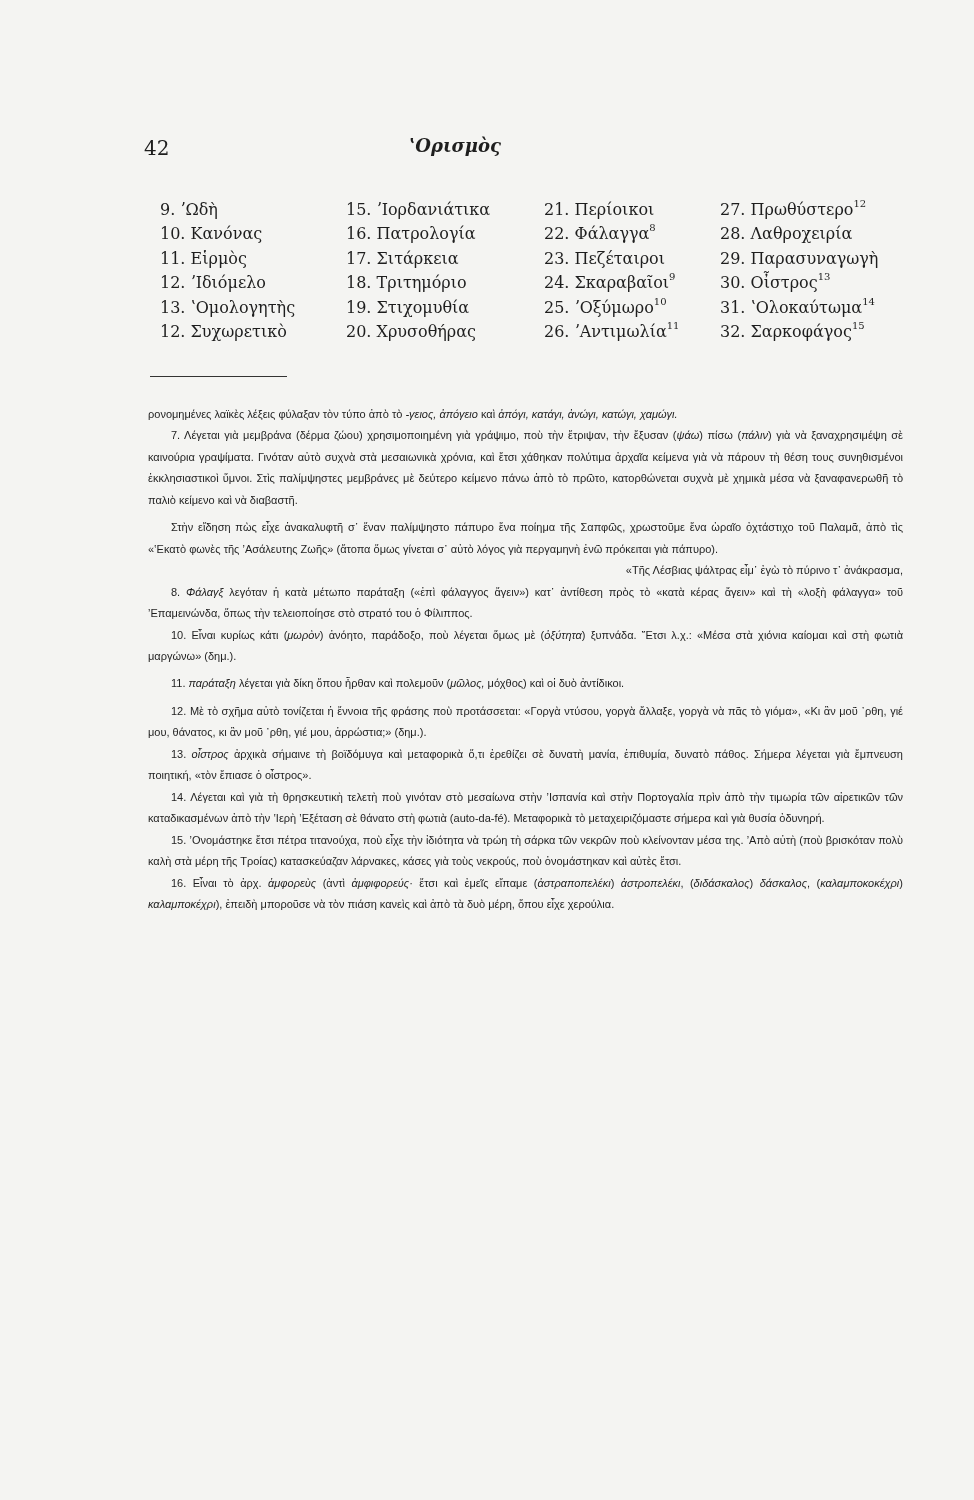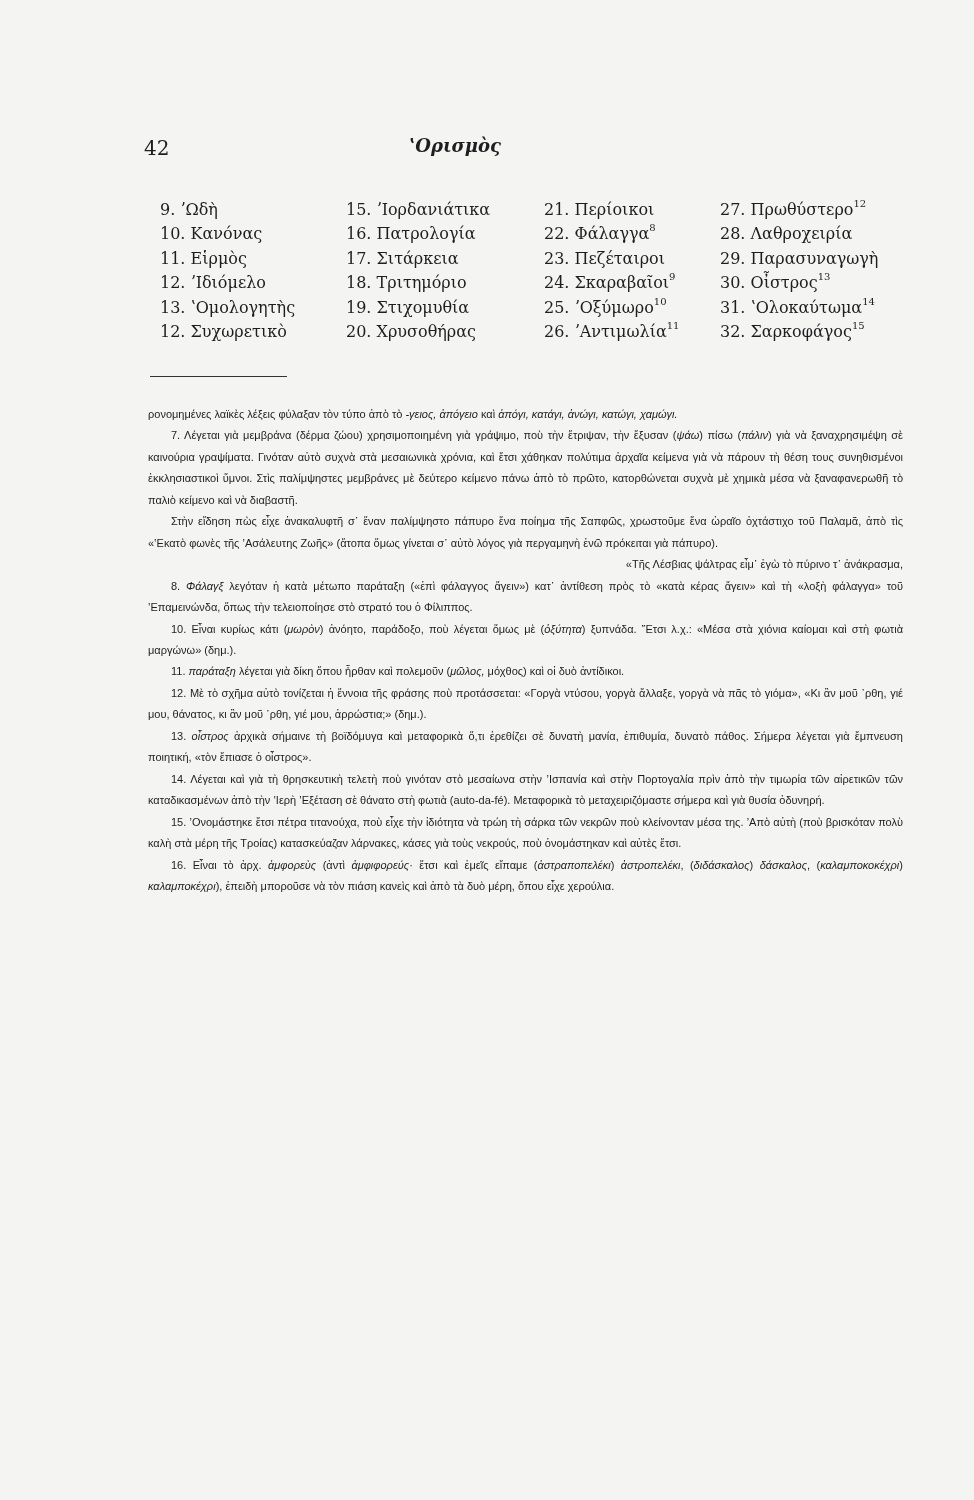--- a/index.html
+++ b/index.html
@@ -31,21 +31,21 @@
   }
   .notes {
     position: absolute; left: 148px; top: 404px; width: 755px;
     font-family: "Liberation Sans", sans-serif;
     font-size: 11px; line-height: 21.45px;
     text-align: justify;
   }
   .notes p { margin: 0; }
   .notes p.ind { text-indent: 23px; }
   .notes p.verse { padding-left: 68px; text-align: right; }
-  .notes p.gap { }
+  .notes p.gap { margin-top: 6px; }
   .it { font-style: italic; }
 </style>
 </head>
 <body>
 
 <div class="page-number">42</div>
 <div class="running-head">ʽΟρισμὸς</div>
 
 <div class="glossary">
   <div class="gl-col" style="left:160px" id="col0">

